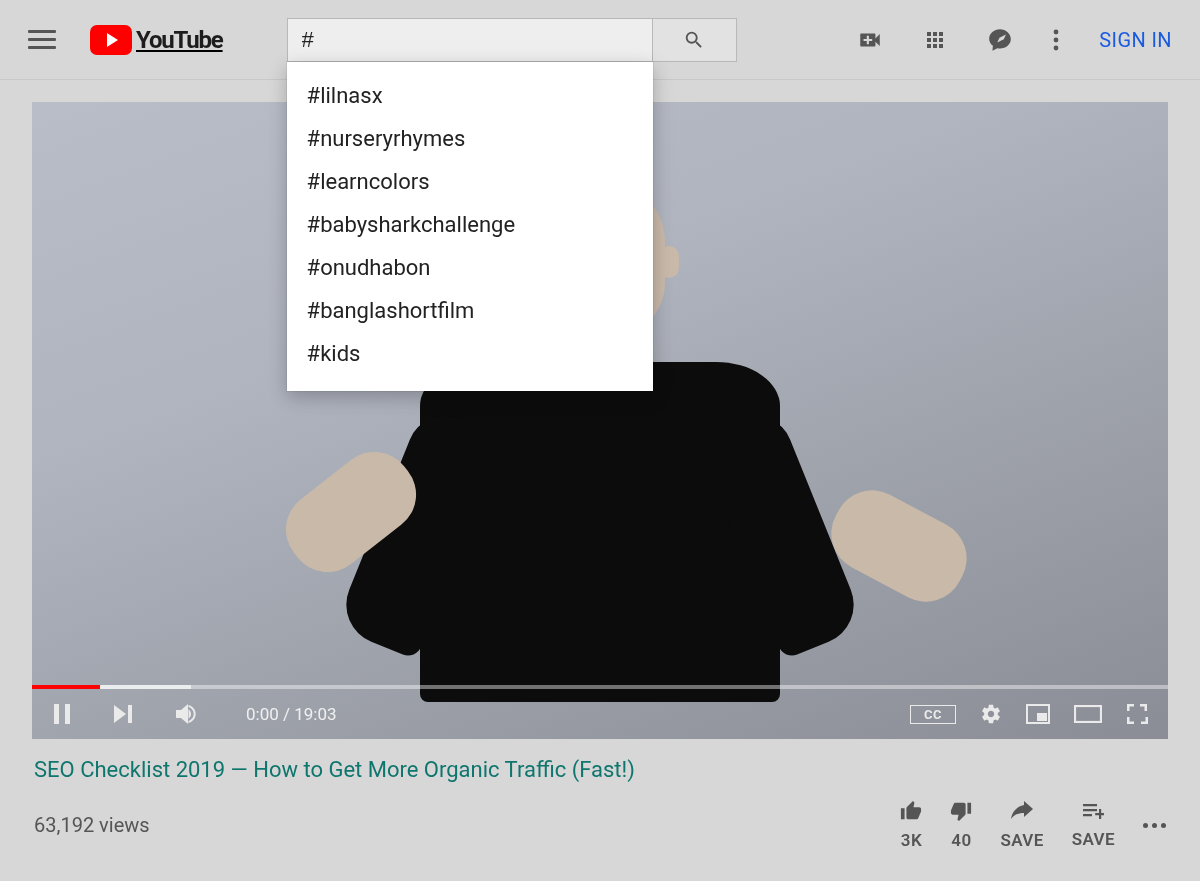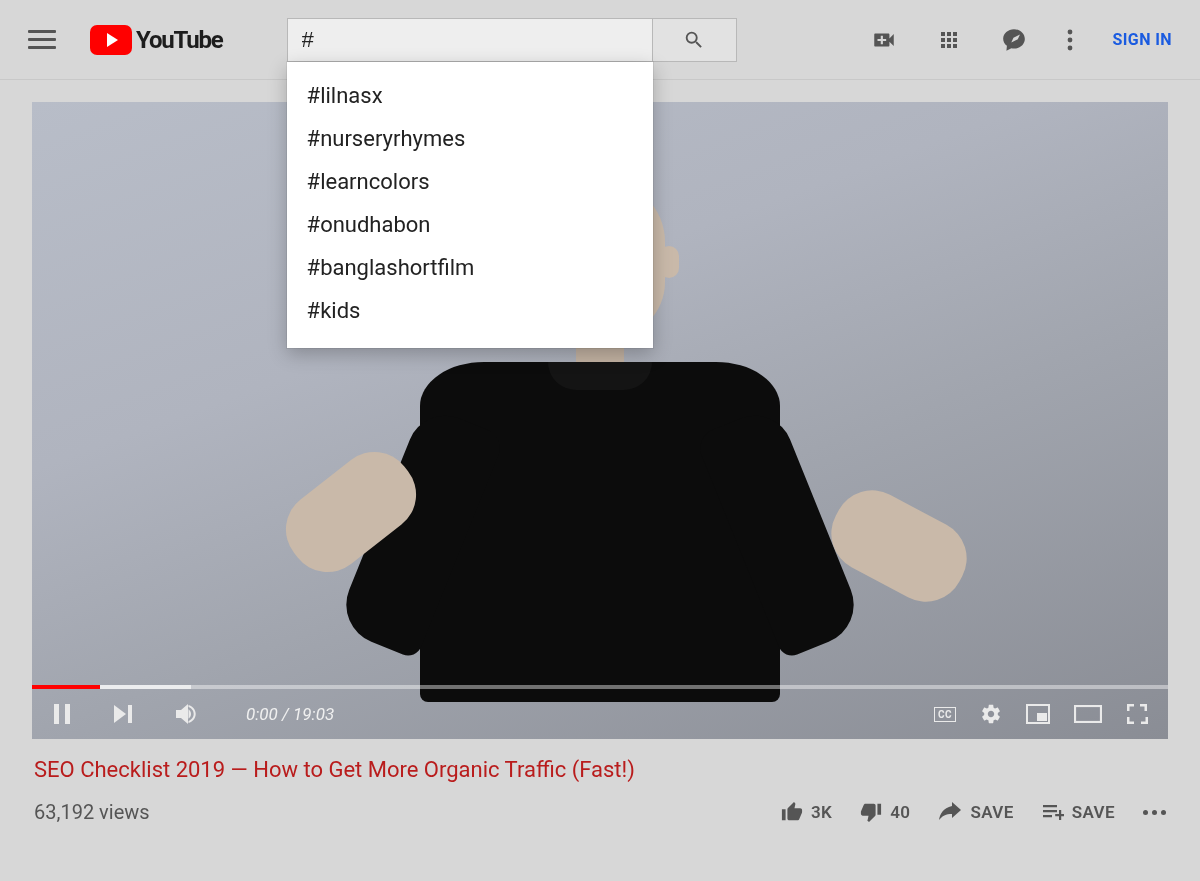--- a/index.html
+++ b/index.html
@@ -3,37 +3,37 @@
 <meta charset="utf-8">
 <style>
   * { box-sizing: border-box; }
   html,body { margin:0; padding:0; font-family: Roboto, Arial, sans-serif; background:#d7d7d7; width:1200px; height:881px; overflow:hidden; }
   .header {
     height:80px; display:flex; align-items:center; padding:0 28px;
     border-bottom:1px solid #c8c8c8;
   }
   .menu-btn { width:28px; height:28px; display:flex; flex-direction:column; justify-content:center; gap:5px; cursor:pointer; }
   .menu-btn span { display:block; height:3px; background:#555; border-radius:1px; }
-  .logo { display:flex; align-items:center; margin-left:34px; cursor:pointer; }
+  .logo { display:flex; align-items:center; margin-left:34px; cursor:pointer;text-decoration:underline; }
   .logo-play { width:42px; height:30px; background:#ff0000; border-radius:7px; display:flex; align-items:center; justify-content:center; }
   .logo-play .tri { width:0; height:0; border-left:11px solid #fff; border-top:7px solid transparent; border-bottom:7px solid transparent; margin-left:2px; }
   .logo-text { font-size:24px; font-weight:700; letter-spacing:-1.2px; color:#1d1d1d; margin-left:4px; }
   .search-wrap { position:relative; margin-left:64px; display:flex; }
   .search-box { width:366px; height:44px; border:1px solid #b8b8b8; background:#eeeeee; font-size:22px; padding:6px 14px; outline:none; color:#222; }
   .search-btn { width:84px; height:44px; border:1px solid #b8b8b8; border-left:none; background:#e2e2e2; display:flex; align-items:center; justify-content:center; cursor:pointer; }
   .sugg {
     position:absolute; top:44px; left:0; width:366px; background:#fff;
     box-shadow:0 6px 18px rgba(0,0,0,.24), 0 0 0 1px rgba(0,0,0,.06);
     padding:12px 0 16px 0; z-index:50;
   }
   .sugg div { font-size:22px; color:#222; padding:9px 20px; cursor:pointer; }
   .header-right { margin-left:auto; display:flex; align-items:center; gap:40px; }
   .icon-g { fill:#555; }
   .icon-btn { cursor:pointer; display:flex; align-items:center; justify-content:center; }
-  .signin { color:#1a5be0; font-weight:700; font-size:16px; letter-spacing:.4px; cursor:pointer; }
+  .signin { color:#1a5be0; font-weight:400; font-size:20px; letter-spacing:.4px; cursor:pointer; }
   
   .video {
     margin:22px 32px 0 32px; height:637px; position:relative;
     background:linear-gradient(160deg,#b8bdc8 0%,#b0b4bf 35%,#a1a5ae 60%,#8a8d95 100%);
     overflow:hidden;
   }
   .person { position:absolute; left:50%; top:78px; transform:translateX(-50%); }
   .head {
     width:130px; height:158px; background:#c9b9a9; border-radius:62px 62px 56px 56px;
     margin:0 auto; position:relative;
@@ -57,31 +57,31 @@
   .arm.r{ right:-44px; transform:rotate(-22deg); border-radius:20px 38px 40px 14px; }
   .forearm{ position:absolute; width:82px; height:140px; background:#c9b9a9; border-radius:38px; }
   .forearm.l{ left:-110px; top:262px; transform:rotate(52deg); }
   .forearm.r{ right:-160px; top:296px; transform:rotate(-62deg); }
   
   .progress{ position:absolute; left:0; right:0; bottom:50px; height:4px; background:rgba(255,255,255,.42);}
   .progress .played{ position:absolute; left:0; top:0; bottom:0; width:6%; background:#ff0000;}
   .progress .buffer{ position:absolute; left:0; top:0; bottom:0; width:14%; background:rgba(255,255,255,.65);}
   
   .controls{ position:absolute; left:0; right:0; bottom:0; height:50px; display:flex; align-items:center; padding:0 20px; color:#eaeaea; fill:#eaeaea; }
-  .controls .left{ display:flex; align-items:center; gap:40px;font-style:italic; }
+  .controls .left{ display:flex; align-items:center; gap:40px; }
   .controls .right{ margin-left:auto; display:flex; align-items:center; gap:24px; }
   .time{ font-size:17px; color:#f0f0f0; margin-left:6px;}
-  .cc-box{ border:1.6px solid #eaeaea; font-size:10px; font-weight:700; padding:1px 3px; letter-spacing:.5px;}
+  .cc-box{ border:1.6px solid #eaeaea; font-size:13px; font-weight:700; padding:1px 13px; letter-spacing:.5px;}
   
   .meta{ margin:18px 34px 0 34px; }
-  .title{ font-size:22px; color:#b91c1c; }
+  .title{ font-size:22px; color:#0f766e; }
   .row2{ display:flex; align-items:center; margin-top:18px;text-align:center; }
   .views{ font-size:20px; color:#555; }
   .actions{ margin-left:auto; display:flex; align-items:center; gap:28px; color:#555; fill:#555; }
-  .act{ display:flex; align-items:center; gap:8px; font-size:17px; font-weight:600; letter-spacing:.4px; cursor:pointer;}
+  .act{ display:flex; align-items:center; gap:8px; font-size:17px; font-weight:600; letter-spacing:.4px; cursor:pointer;flex-direction:column;}
   .dots{ display:flex; gap:4px; cursor:pointer;}
   .dots span{ width:5px; height:5px; background:#555; border-radius:50%; }
   svg { display:block; }
 </style>
 </head>
 <body>
 
 <div class="header">
   <div class="menu-btn">
     <span></span>
@@ -100,20 +100,21 @@
     <input class="search-box" value="#" style="">
     <div class="search-btn">
       <svg width="22" height="22" viewBox="0 0 24 24">
           <path class="icon-g" d="M15.5 14h-.79l-.28-.27A6.471 6.471 0 0016 9.5 6.5 6.5 0 109.5 16c1.61 0 3.09-.59 4.23-1.57l.27.28v.79l5 4.99L20.49 19l-4.99-5zm-6 0C7.01 14 5 11.99 5 9.5S7.01 5 9.5 5 14 7.01 14 9.5 11.99 14 9.5 14z"></path>
         </svg>
     </div>
     <div class="sugg" id="sugg">
         <div>#lilnasx</div>
         <div>#nurseryrhymes</div>
         <div>#learncolors</div>
+        <div>#babysharkchallenge</div>
         <div>#onudhabon</div>
         <div>#banglashortfilm</div>
         <div>#kids</div>
       </div>
   </div>
 
   <div class="header-right">
     <div class="icon-btn">
       <svg width="26" height="26" viewBox="0 0 24 24">
           <path class="icon-g" d="M17 10.5V7c0-.55-.45-1-1-1H4c-.55 0-1 .45-1 1v10c0 .55.45 1 1 1h12c.55 0 1-.45 1-1v-3.5l4 4v-11l-4 4zM14 13h-3v3H9v-3H6v-2h3V8h2v3h3v2z"></path>

